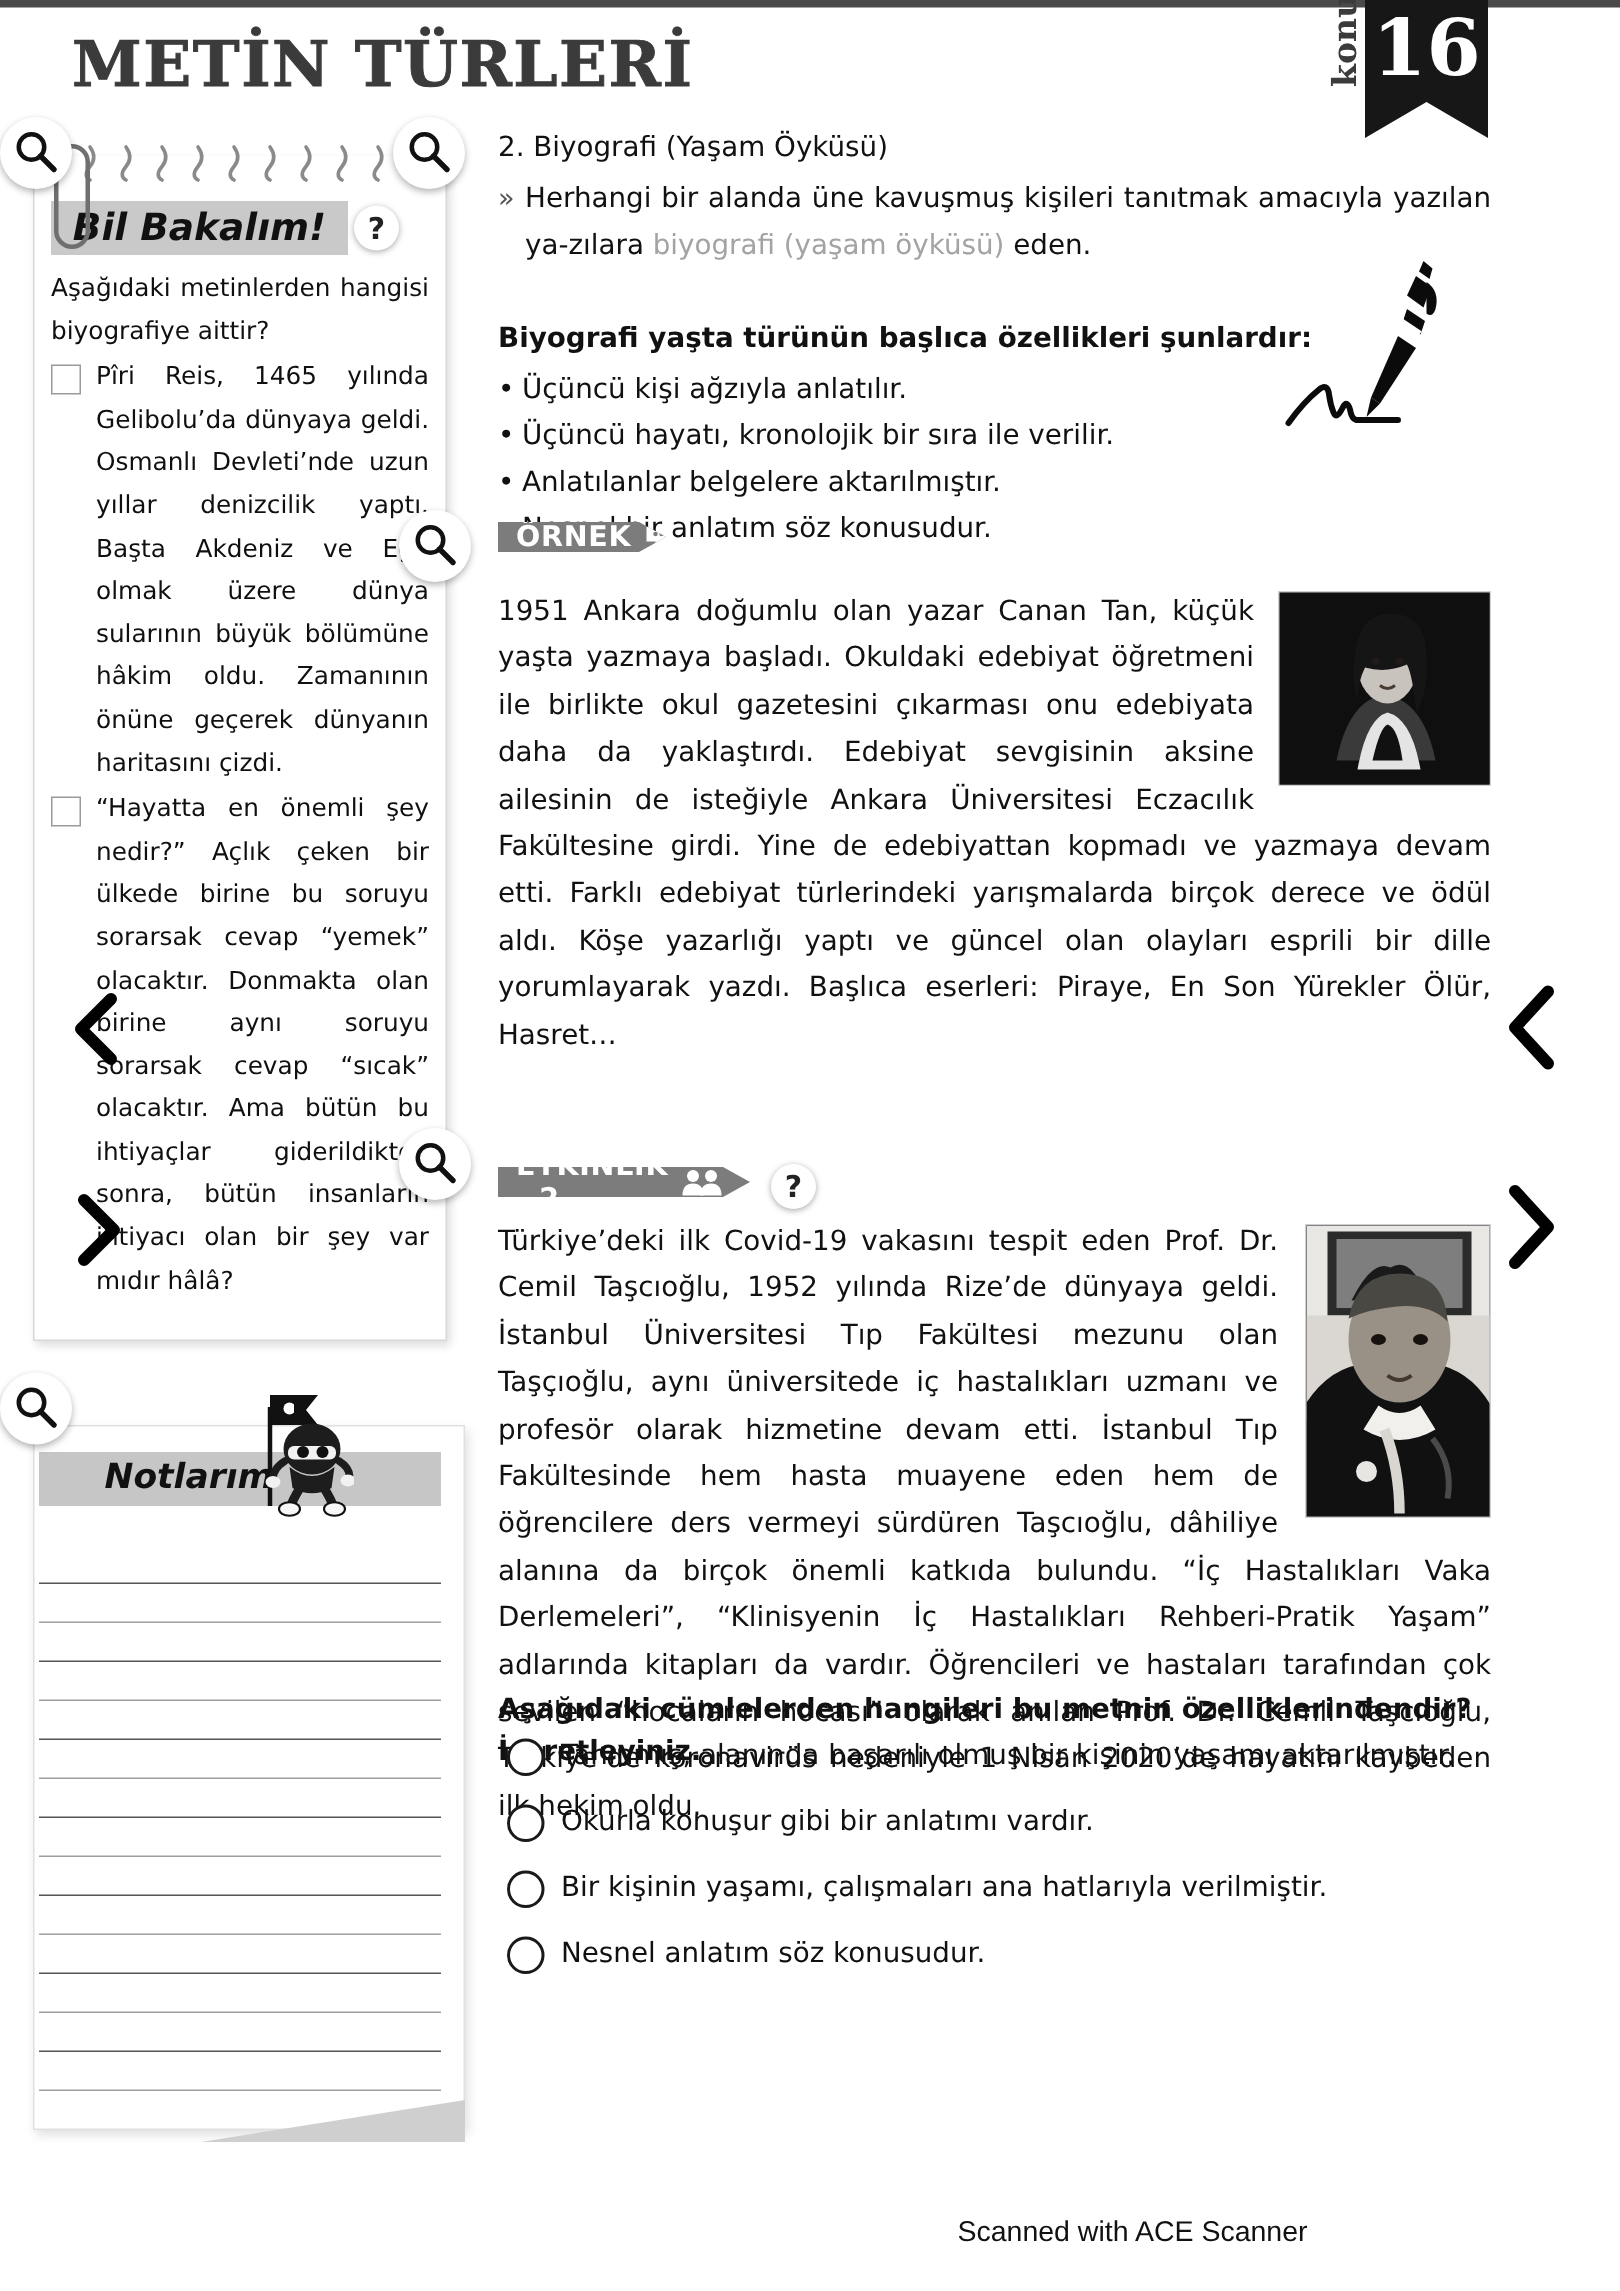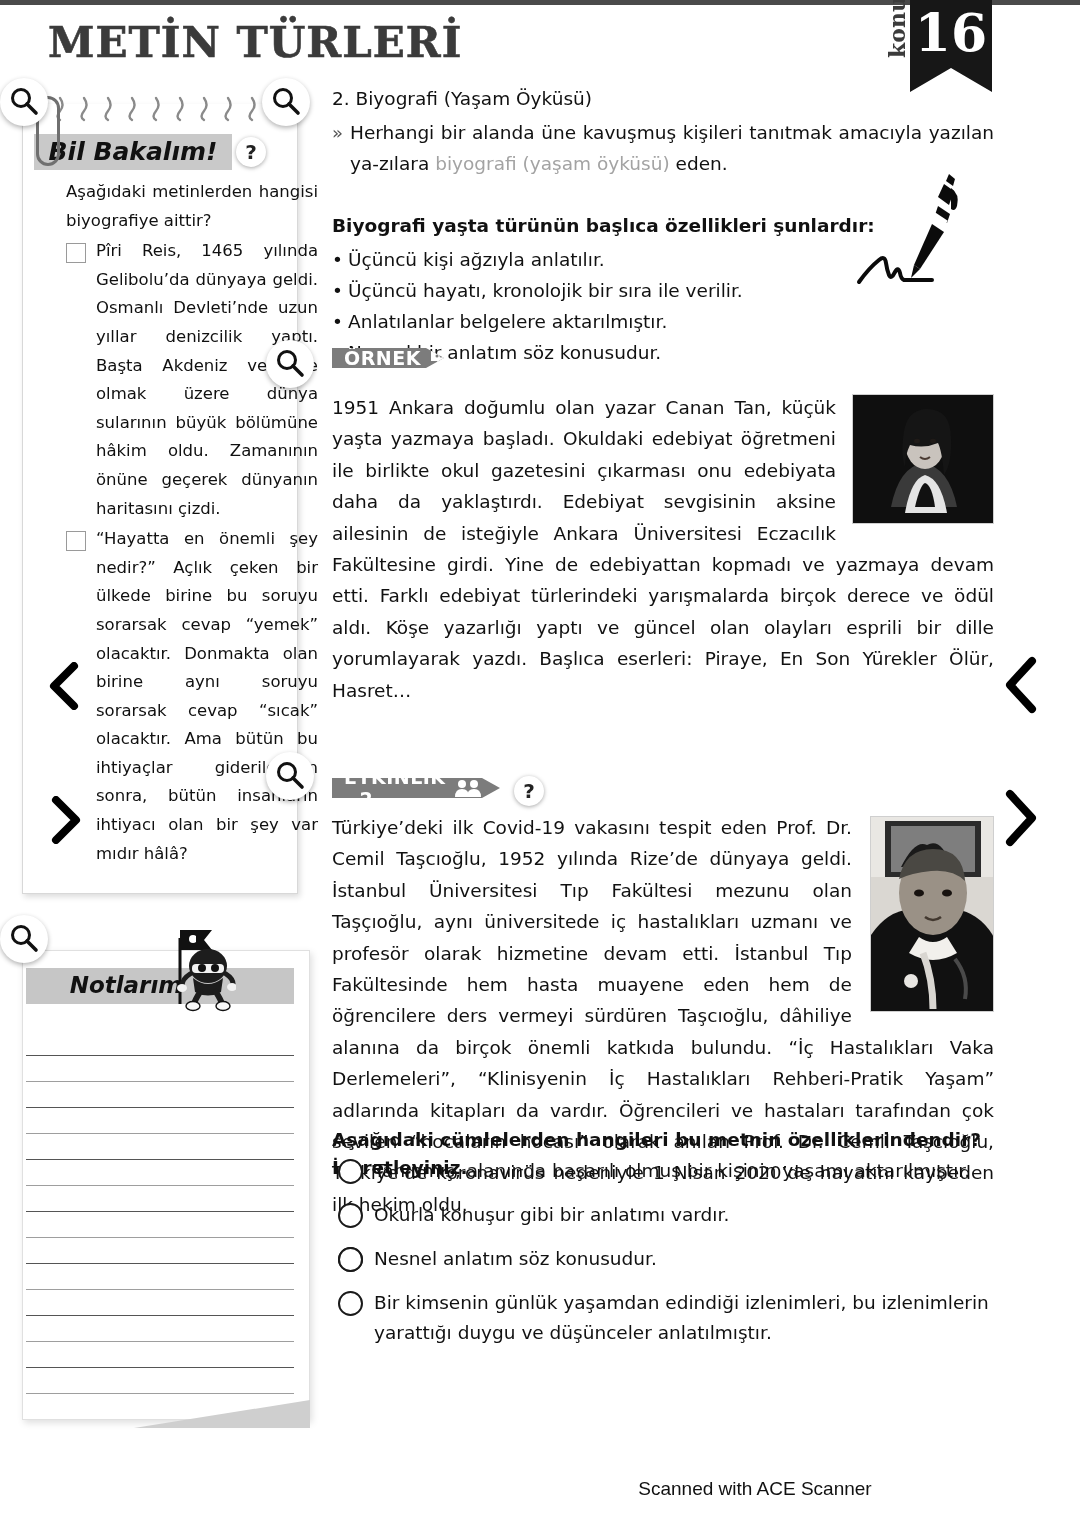--- a/index.html
+++ b/index.html
@@ -139,21 +139,20 @@
 
   .bil-body {
     position: absolute;
     left: 34px; top: 178px;
     width: 252px;
     font-family: "DejaVu Sans", sans-serif;
     font-size: 16.5px;
     line-height: 28.6px;
     color: #101010;
     text-align: justify;
-    margin-left: 32px;
   }
   .bil-question { margin-bottom: 0px; }
   .bil-opt {
     position: relative;
     padding-left: 30px;
     margin-top: 2px;
   }
   .bil-opt .cbox {
     position: absolute;
     left: 0; top: 6px;
@@ -654,29 +653,26 @@
   <div class="opt-row">
     <span class="radio"></span>
     <span>Tanınmış, alanında başarılı olmuş bir kişinin yaşamı aktarılmıştır.</span>
   </div>
   <div class="opt-row">
     <span class="radio"></span>
     <span>Okurla konuşur gibi bir anlatımı vardır.</span>
   </div>
   <div class="opt-row">
     <span class="radio"></span>
+    <span>Bir kişinin yaşamı, çalışmaları ana hatlarıyla verilmiştir.</span>
   </div>
   <div class="opt-row">
     <span class="radio"></span>
     <span>Nesnel anlatım söz konusudur.</span>
   </div>
-  <div class="opt-row">
-    <span class="radio"></span>
-    <span>Bir kimsenin günlük yaşamdan edindiği izlenimleri, bu izlenimlerin yarattığı duygu ve düşünceler anlatılmıştır.</span>
-  </div>
 </div>
 
 <div class="nav-chev" id="nav-prev">
   <svg width="46" height="60" viewBox="0 0 46 60">
       <polyline points="34,6 12,30 34,54" fill="none" stroke="#000" stroke-width="8" stroke-linecap="round" stroke-linejoin="round"></polyline>
     </svg>
 </div>
 <div class="nav-chev" id="nav-next">
   <svg width="46" height="60" viewBox="0 0 46 60">
       <polyline points="12,6 34,30 12,54" fill="none" stroke="#000" stroke-width="8" stroke-linecap="round" stroke-linejoin="round"></polyline>

